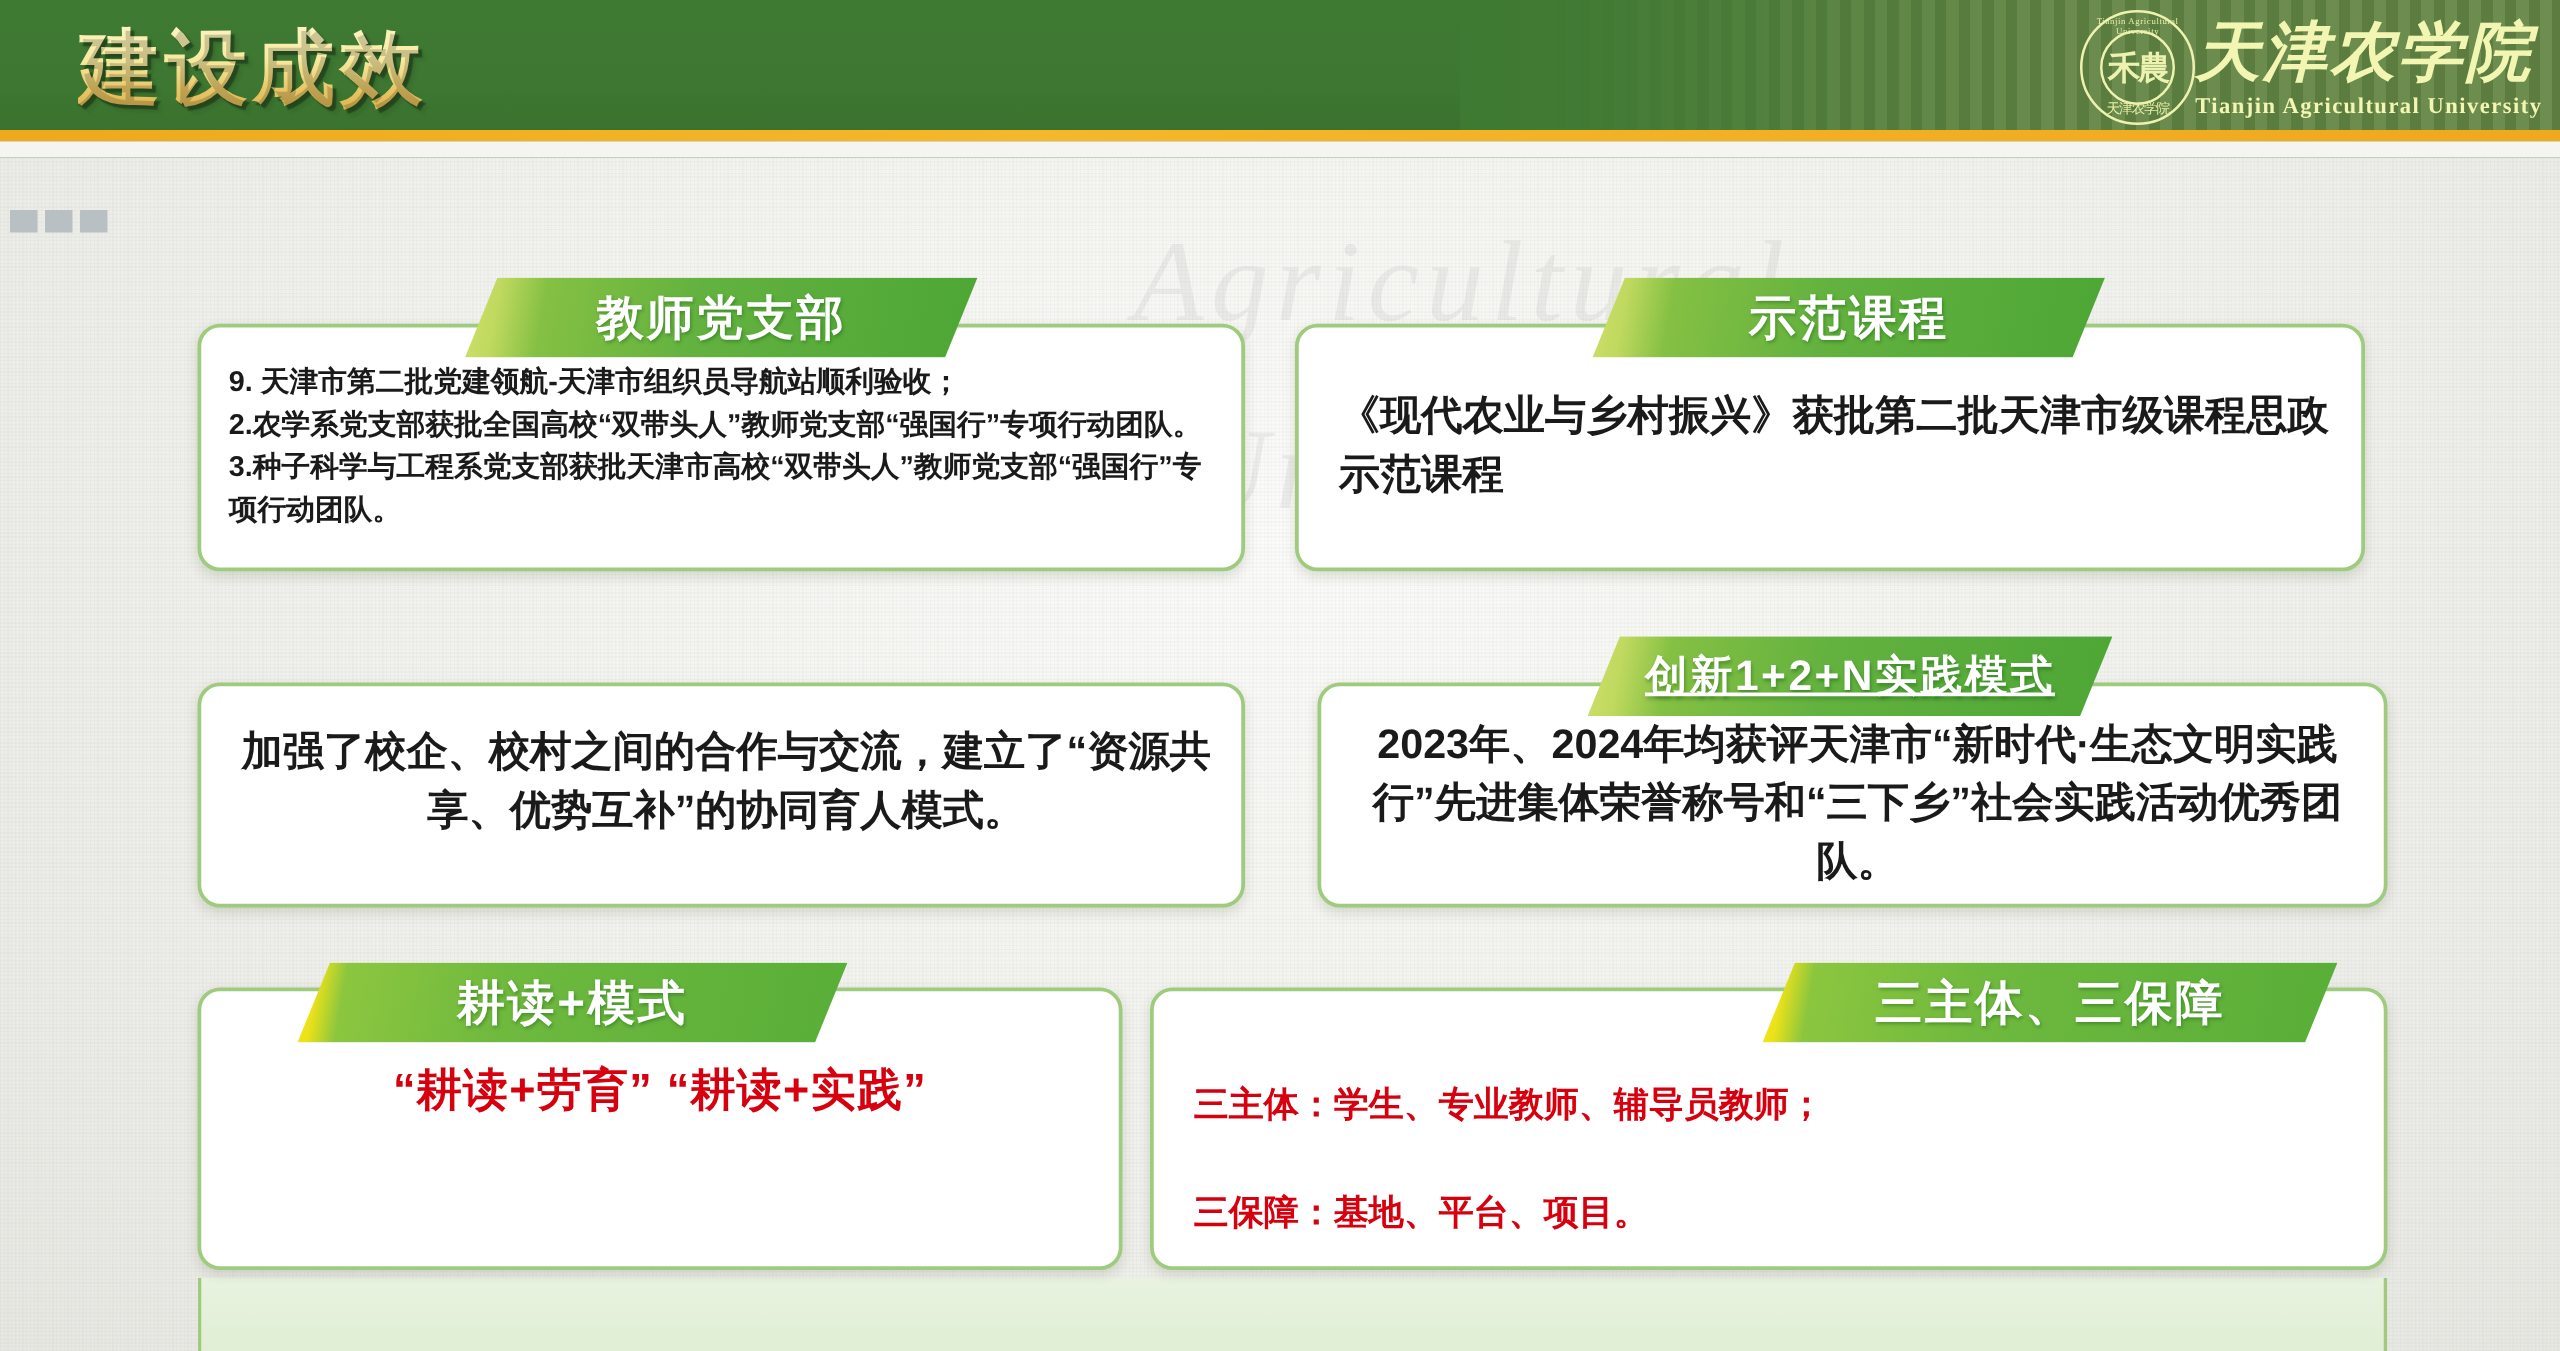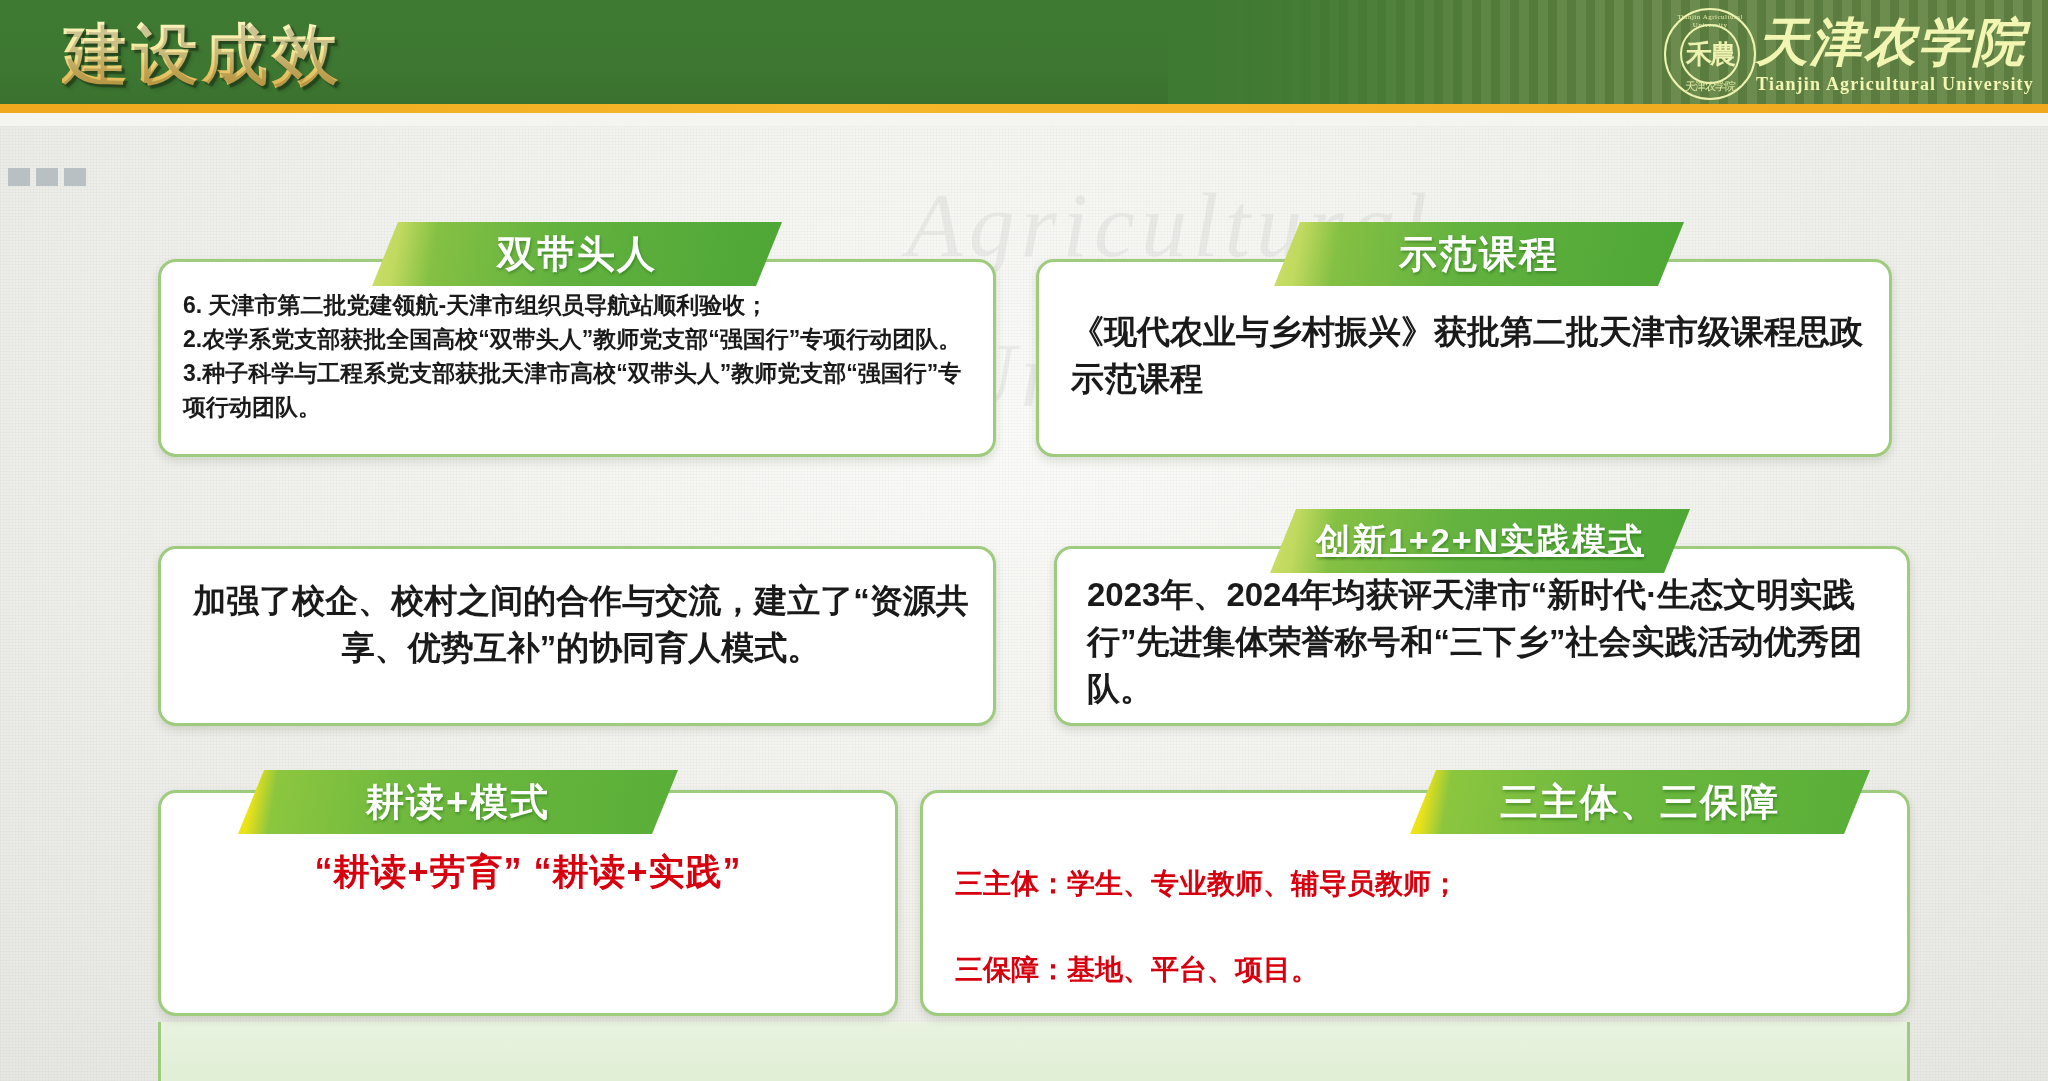--- a/index.html
+++ b/index.html
@@ -231,21 +231,21 @@
   #card1 .card-body { top: 26px; left: 22px; right: 14px; }
 
   #card2 { left: 1036px; top: 259px; width: 856px; height: 198px; }
   #ribbon2 { left: 1274px; top: 222px; width: 410px; }
   #card2 .card-body { top: 46px; left: 32px; right: 24px; }
 
   #card3 { left: 158px;  top: 546px; width: 838px; height: 180px; }
   #ribbon3 { left: 372px; top: 509px; width: 410px; }
   #card3 .card-body { top: 28px; left: 30px; right: 22px; text-align: center; }
 
-  #card4 { left: 1054px; top: 546px; width: 856px; height: 180px; }
+  #card4 { left: 1054px; top: 546px; width: 856px; height: 180px; text-align: center; }
   #ribbon4 { left: 1270px; top: 509px; width: 420px; font-size: 34px; text-decoration: underline; }
   #card4 .card-body { top: 22px; left: 30px; right: 22px; }
 
   #card5 { left: 158px;  top: 790px; width: 740px; height: 226px; }
   #ribbon5 { left: 238px; top: 770px; width: 440px; }
   #card5 .card-body { top: 42px; left: 14px; right: 14px; }
 
   #card6 { left: 920px;  top: 790px; width: 990px; height: 226px; }
   #ribbon6 { left: 1410px; top: 770px; width: 460px; }
   #card6 .card-body { top: 48px; left: 32px; right: 20px; }
@@ -295,26 +295,26 @@
 
   <div id="watermark">
     <div>Agricultural</div>
     <div>University</div>
   </div>
 
   <div id="bottom-panel"></div>
 
   <div class="card" id="card1">
     <div class="card-body">
-      <div class="body-text small">6. 天津市第二批党建领航-天津市组织员导航站顺利验收；</div>
+      <div class="body-text small">9. 天津市第二批党建领航-天津市组织员导航站顺利验收；</div>
       <div class="body-text small">2.农学系党支部获批全国高校“双带头人”教师党支部“强国行”专项行动团队。</div>
       <div class="body-text small">3.种子科学与工程系党支部获批天津市高校“双带头人”教师党支部“强国行”专项行动团队。</div>
     </div>
   </div>
-  <div class="ribbon" id="ribbon1">双带头人</div>
+  <div class="ribbon" id="ribbon1">教师党支部</div>
 
   <div class="card" id="card2">
     <div class="card-body">
       <div class="body-text">《现代农业与乡村振兴》获批第二批天津市级课程思政示范课程</div>
     </div>
   </div>
   <div class="ribbon" id="ribbon2">示范课程</div>
 
   <div class="card" id="card3">
     <div class="card-body">

